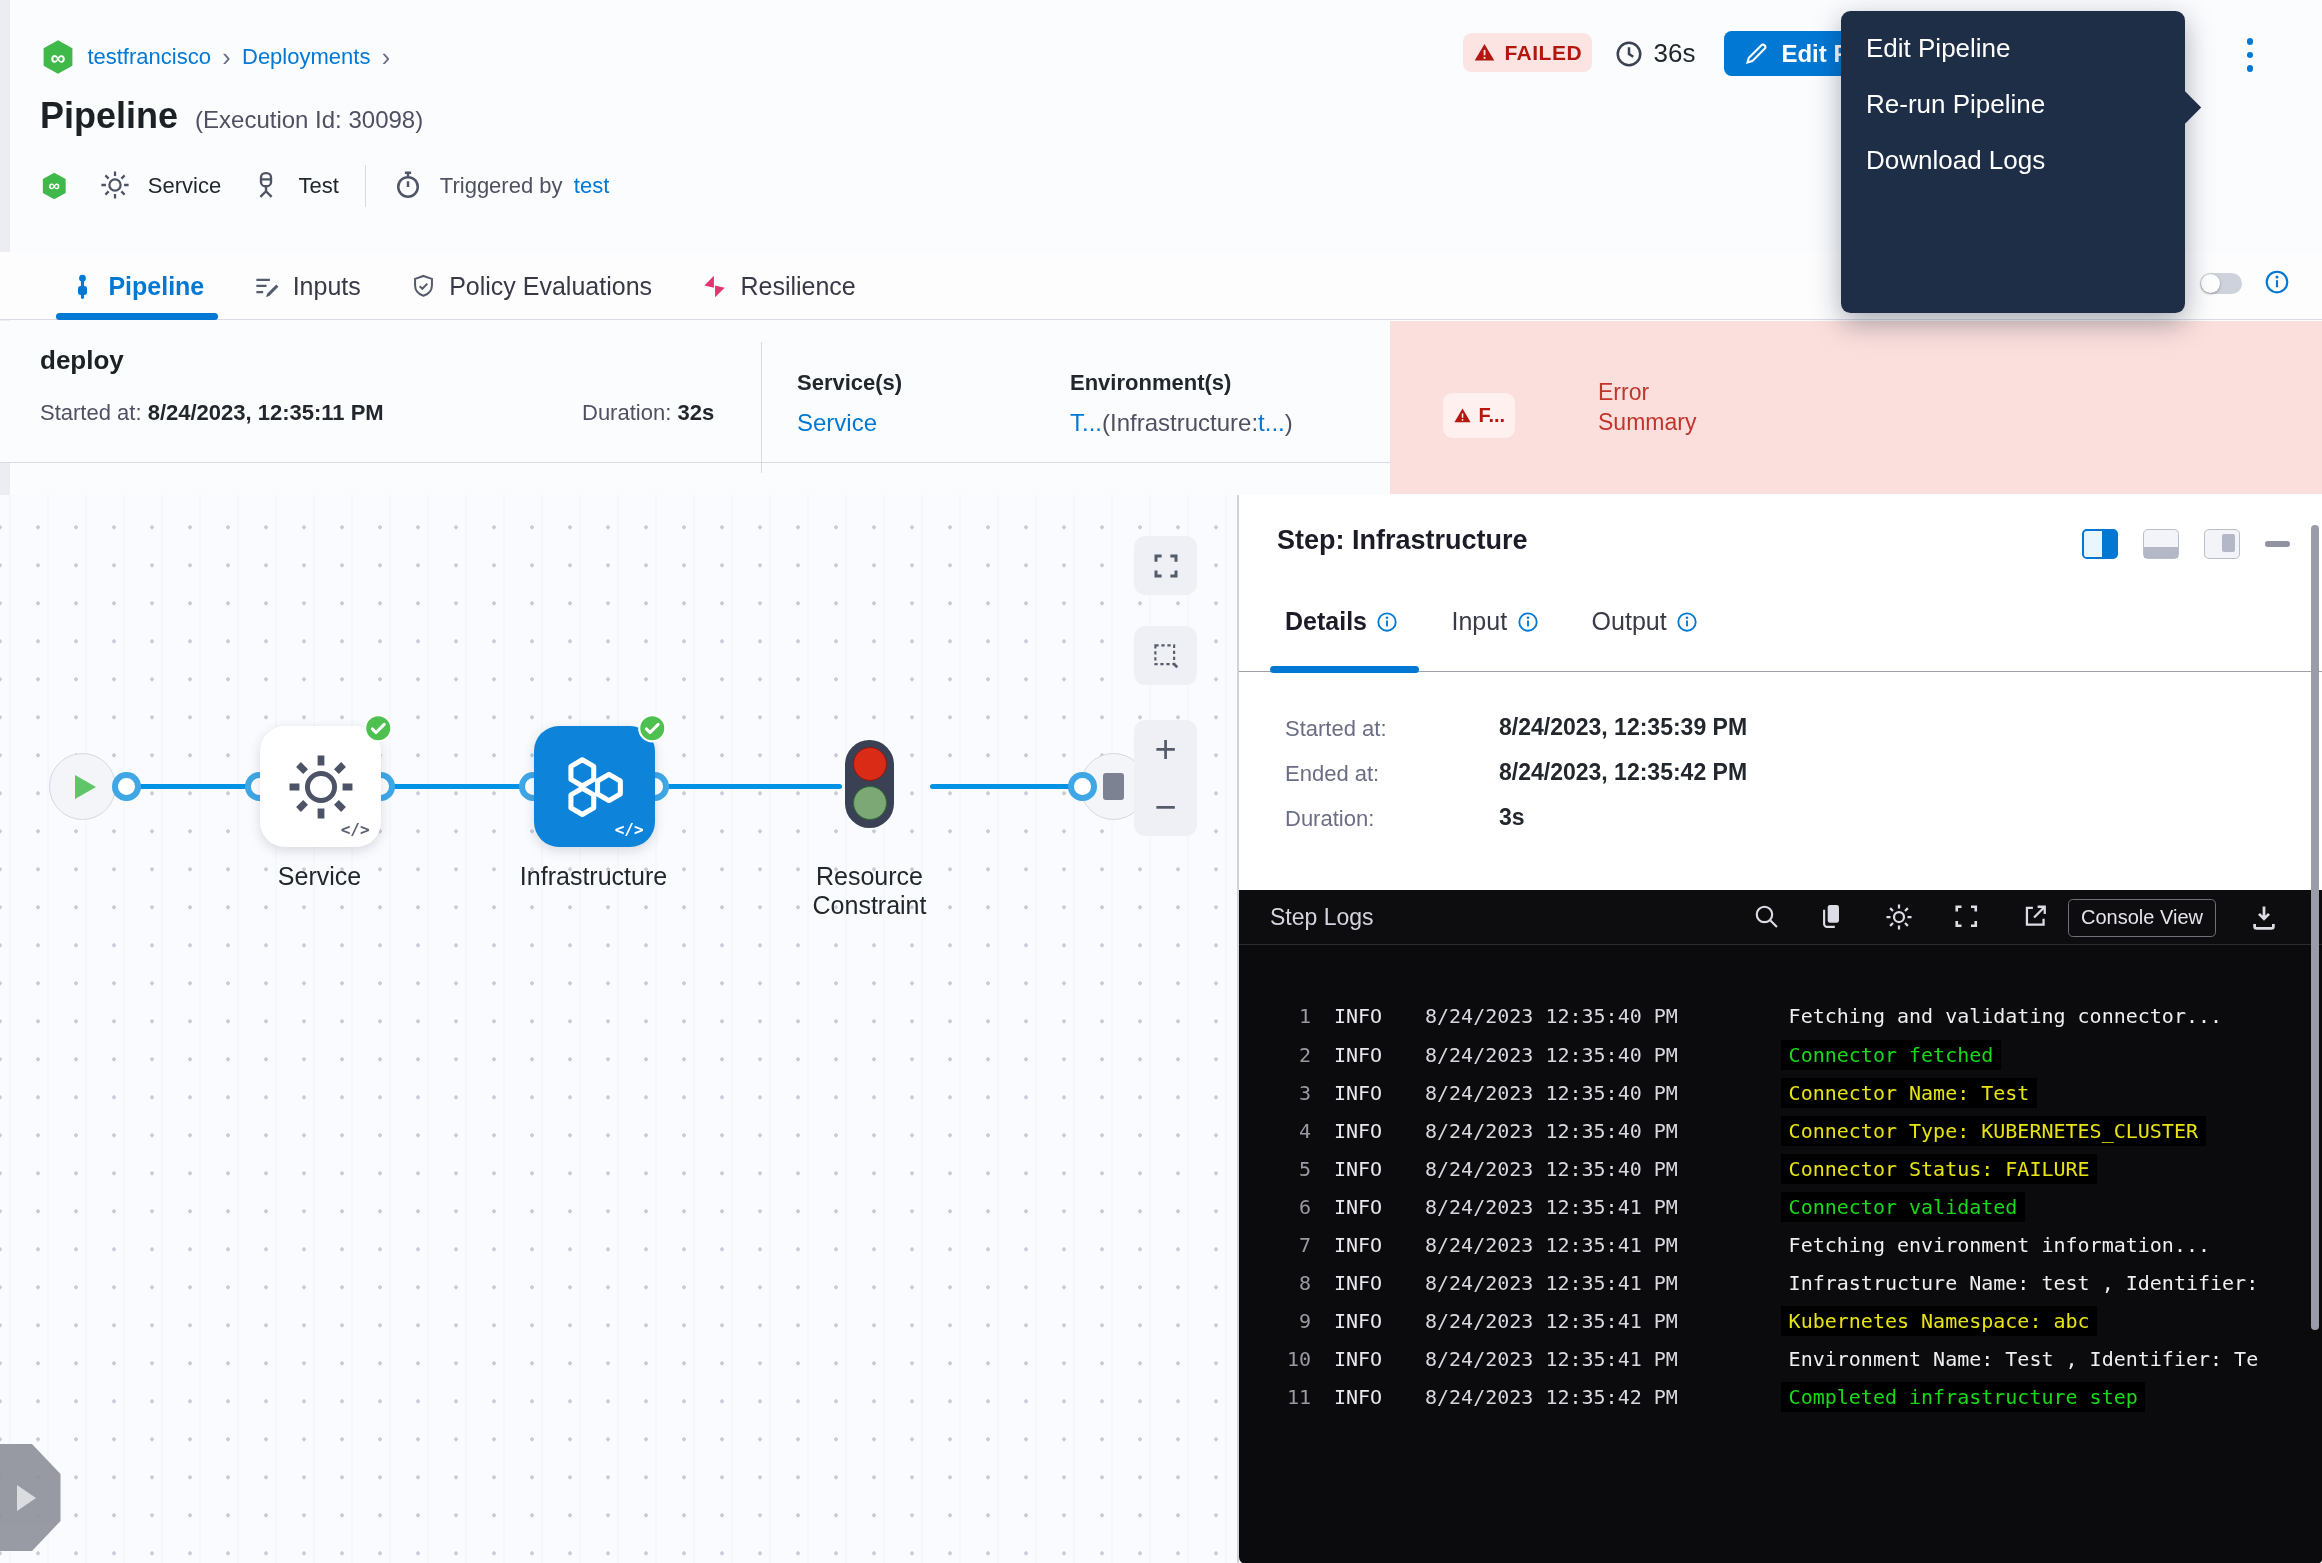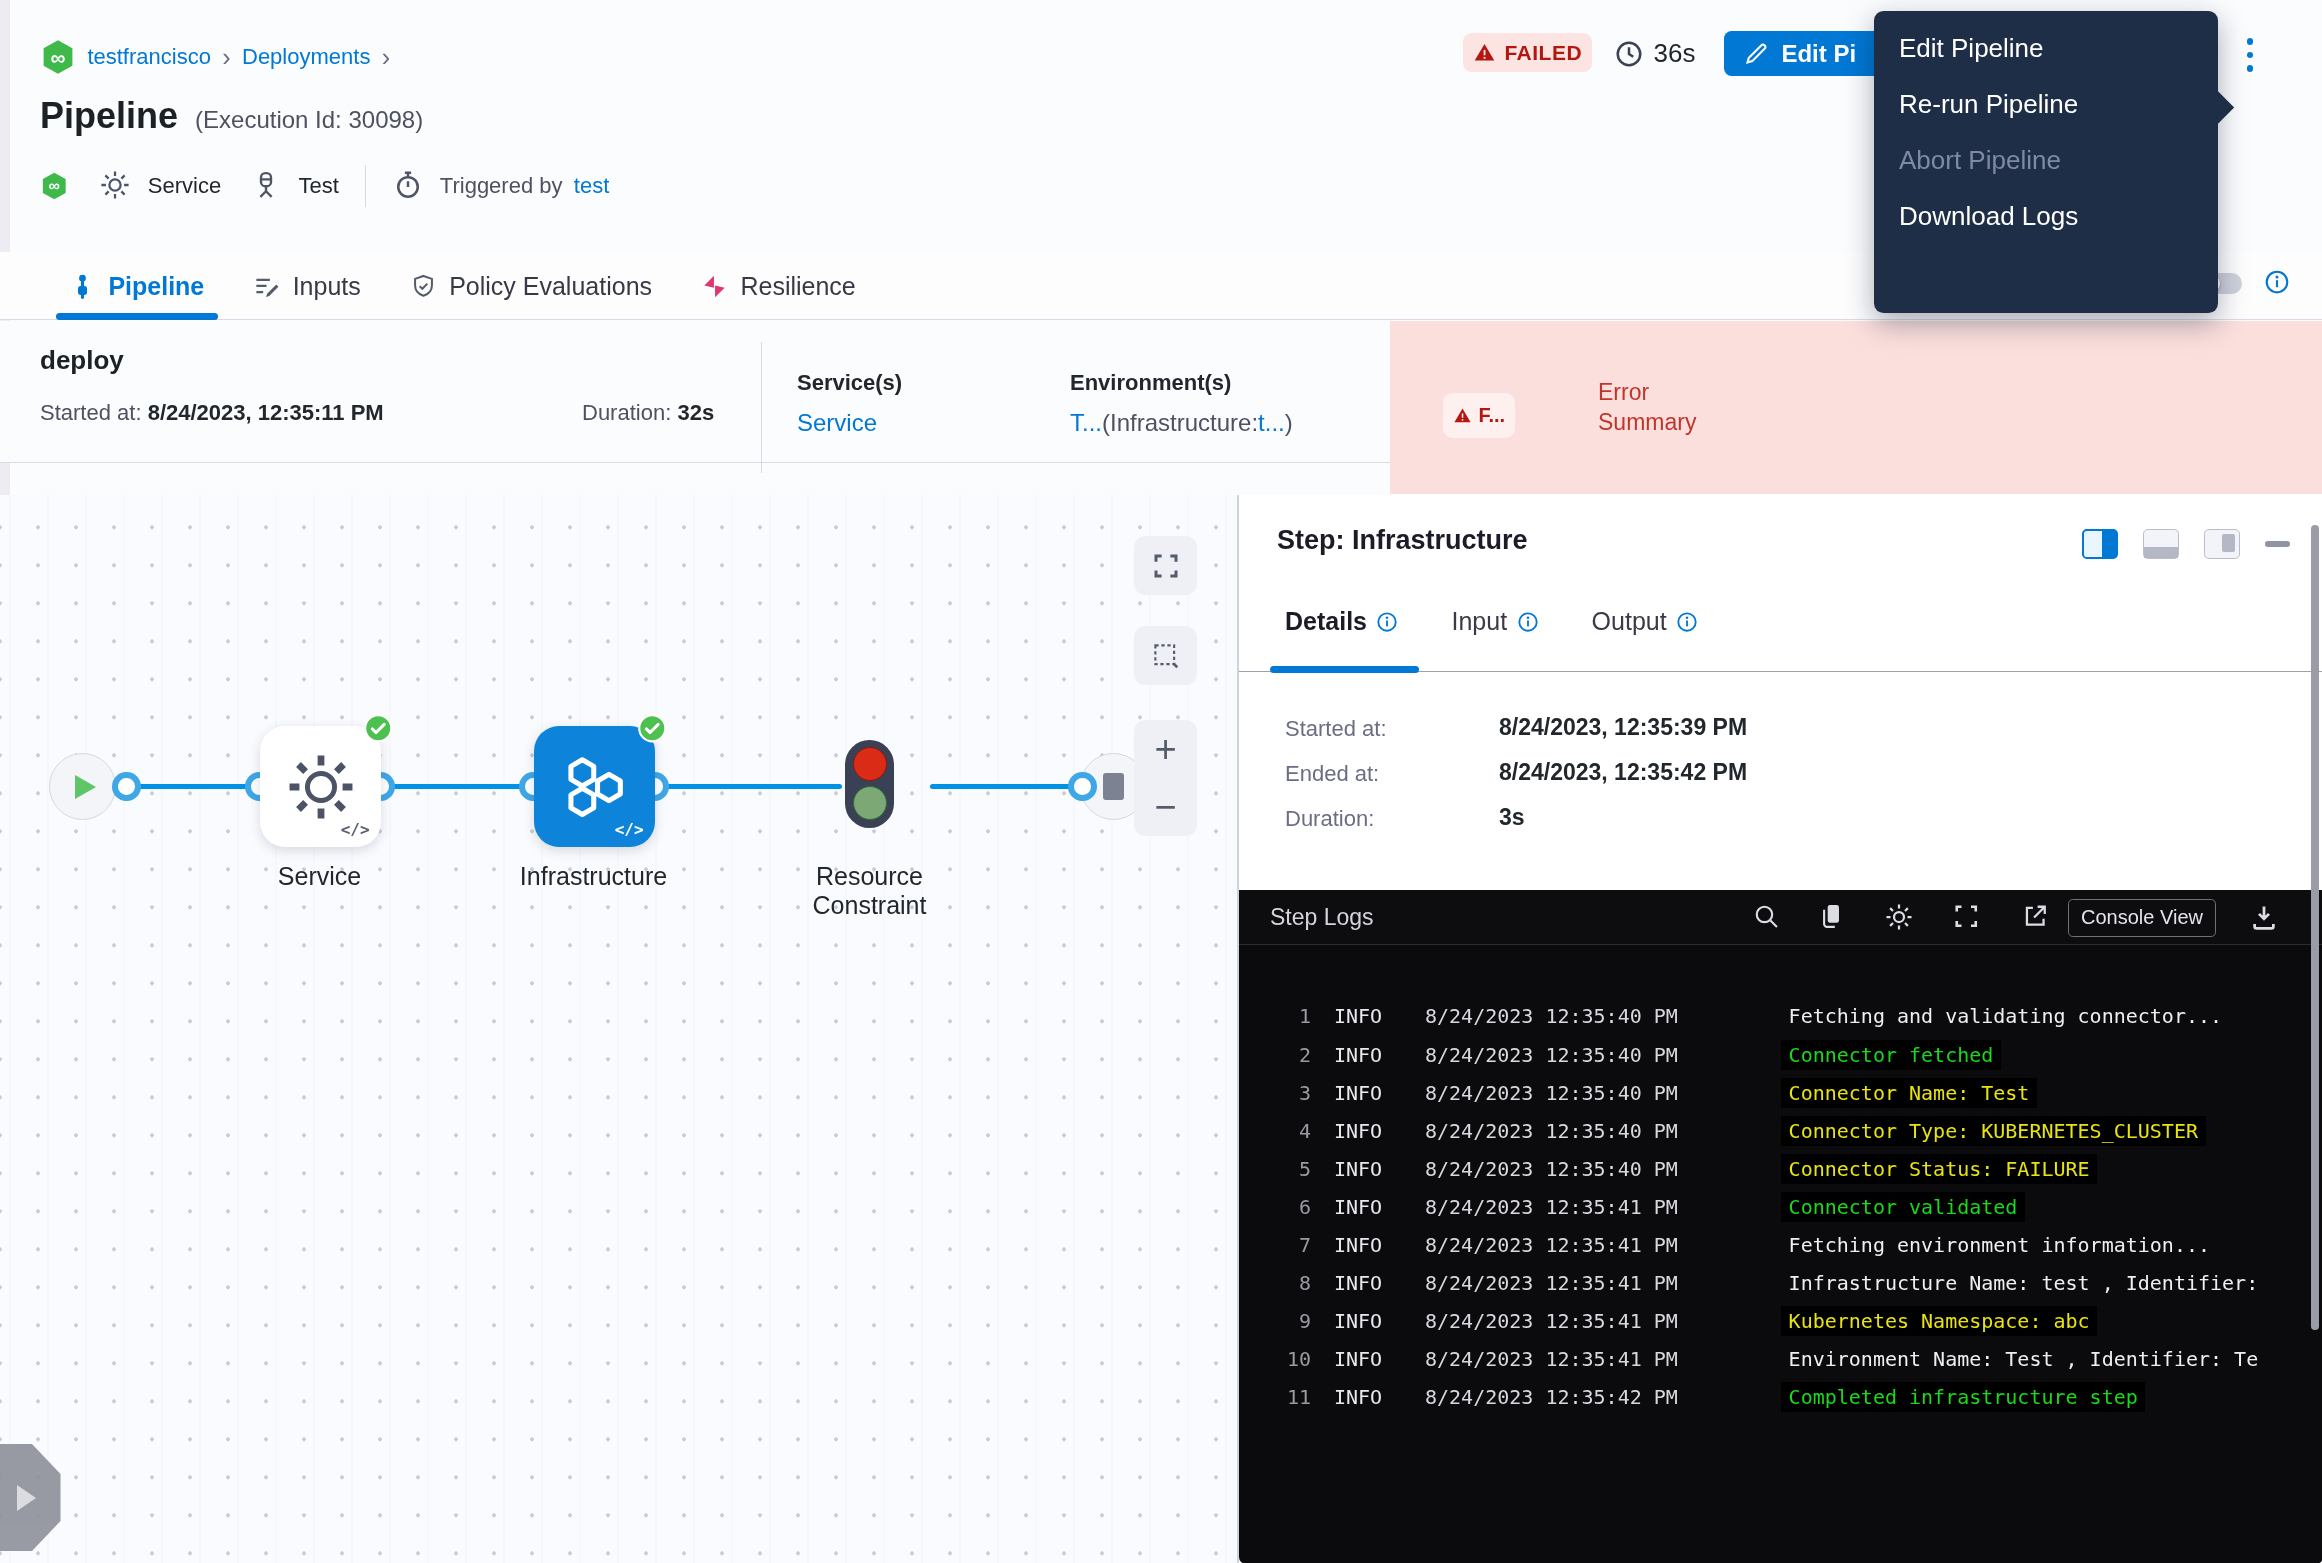--- a/index.html
+++ b/index.html
@@ -31,21 +31,21 @@
   .dur-cluster span { font-size:26px; color:#22272d; }
   .edit-btn { left:1724px; top:31px; width:238px; height:45px; background:#0278d5; border-radius:7.6px;
     display:flex; align-items:center; gap:11.4px; padding-left:19px; color:#fff; font-size:24px; font-weight:600;
     white-space:nowrap; overflow:hidden; z-index:5; }
   .kebab { left:2231px; top:32px; width:38px; height:46px; display:flex; flex-direction:column; align-items:center;
     justify-content:center; gap:6.7px; cursor:pointer; z-index:60; }
   .kebab i { width:6.7px; height:6.7px; border-radius:50%; background:#0278d5; }
 
   
   .dropdown { left:1841px; top:11.4px; width:344px; height:302px; background:#1f2e47; border-radius:9.5px;
-    box-shadow:0 9.5px 28.5px rgba(10,20,40,.35); z-index:50; padding-top:9.5px;margin-left:33px; }
+    box-shadow:0 9.5px 28.5px rgba(10,20,40,.35); z-index:50; padding-top:9.5px; }
   .dropdown .caret { position:absolute; right:-10.5px; top:84px; width:25px; height:25px; background:#1f2e47; transform:rotate(45deg); }
   .menu-item { height:56px; display:flex; align-items:center; padding-left:25px; font-size:26px; color:#ffffff; cursor:pointer; }
   .menu-item.muted { color:#7e8aa0; cursor:default; }
 
   
   .tabbar { left:0; top:252px; width:2323px; height:68px; background:#fdfdfe; border-bottom:1px solid #d9dae5; }
   .tabs { position:absolute; left:69px; top:0; height:68px; display:flex; align-items:center; gap:49px; }
   .tab { display:flex; align-items:center; gap:12.4px; font-size:25px; color:#383946; cursor:pointer; }
   .tab.active { color:#0278d5; font-weight:600; }
   .tab-underline { position:absolute; left:56px; bottom:-1px; width:162px; height:6.7px; border-radius:3.8px; background:#0278d5; }
@@ -218,21 +218,20 @@
   <div class="abs kebab">
       <i></i>
       <i></i>
       <i></i>
     </div>
 
   <div class="abs dropdown">
     <div class="caret"></div>
     <div class="menu-item normal">Edit Pipeline</div>
     <div class="menu-item normal">Re-run Pipeline</div>
-    <div class="menu-item muted">Abort Pipeline</div>
     <div class="menu-item normal">Download Logs</div>
   </div>
 
   <div class="abs tabbar">
     <div class="tabs">
       <div class="tab active">
         <svg width="27" height="27" viewBox="0 0 24 24" fill="#0278d5">
           <circle cx="12" cy="4.6" r="3"></circle>
             <rect x="10.6" y="6.5" width="2.8" height="6" rx="1.4"></rect>
           <rect x="8" y="11.5" width="8" height="8" rx="2.4"></rect>

